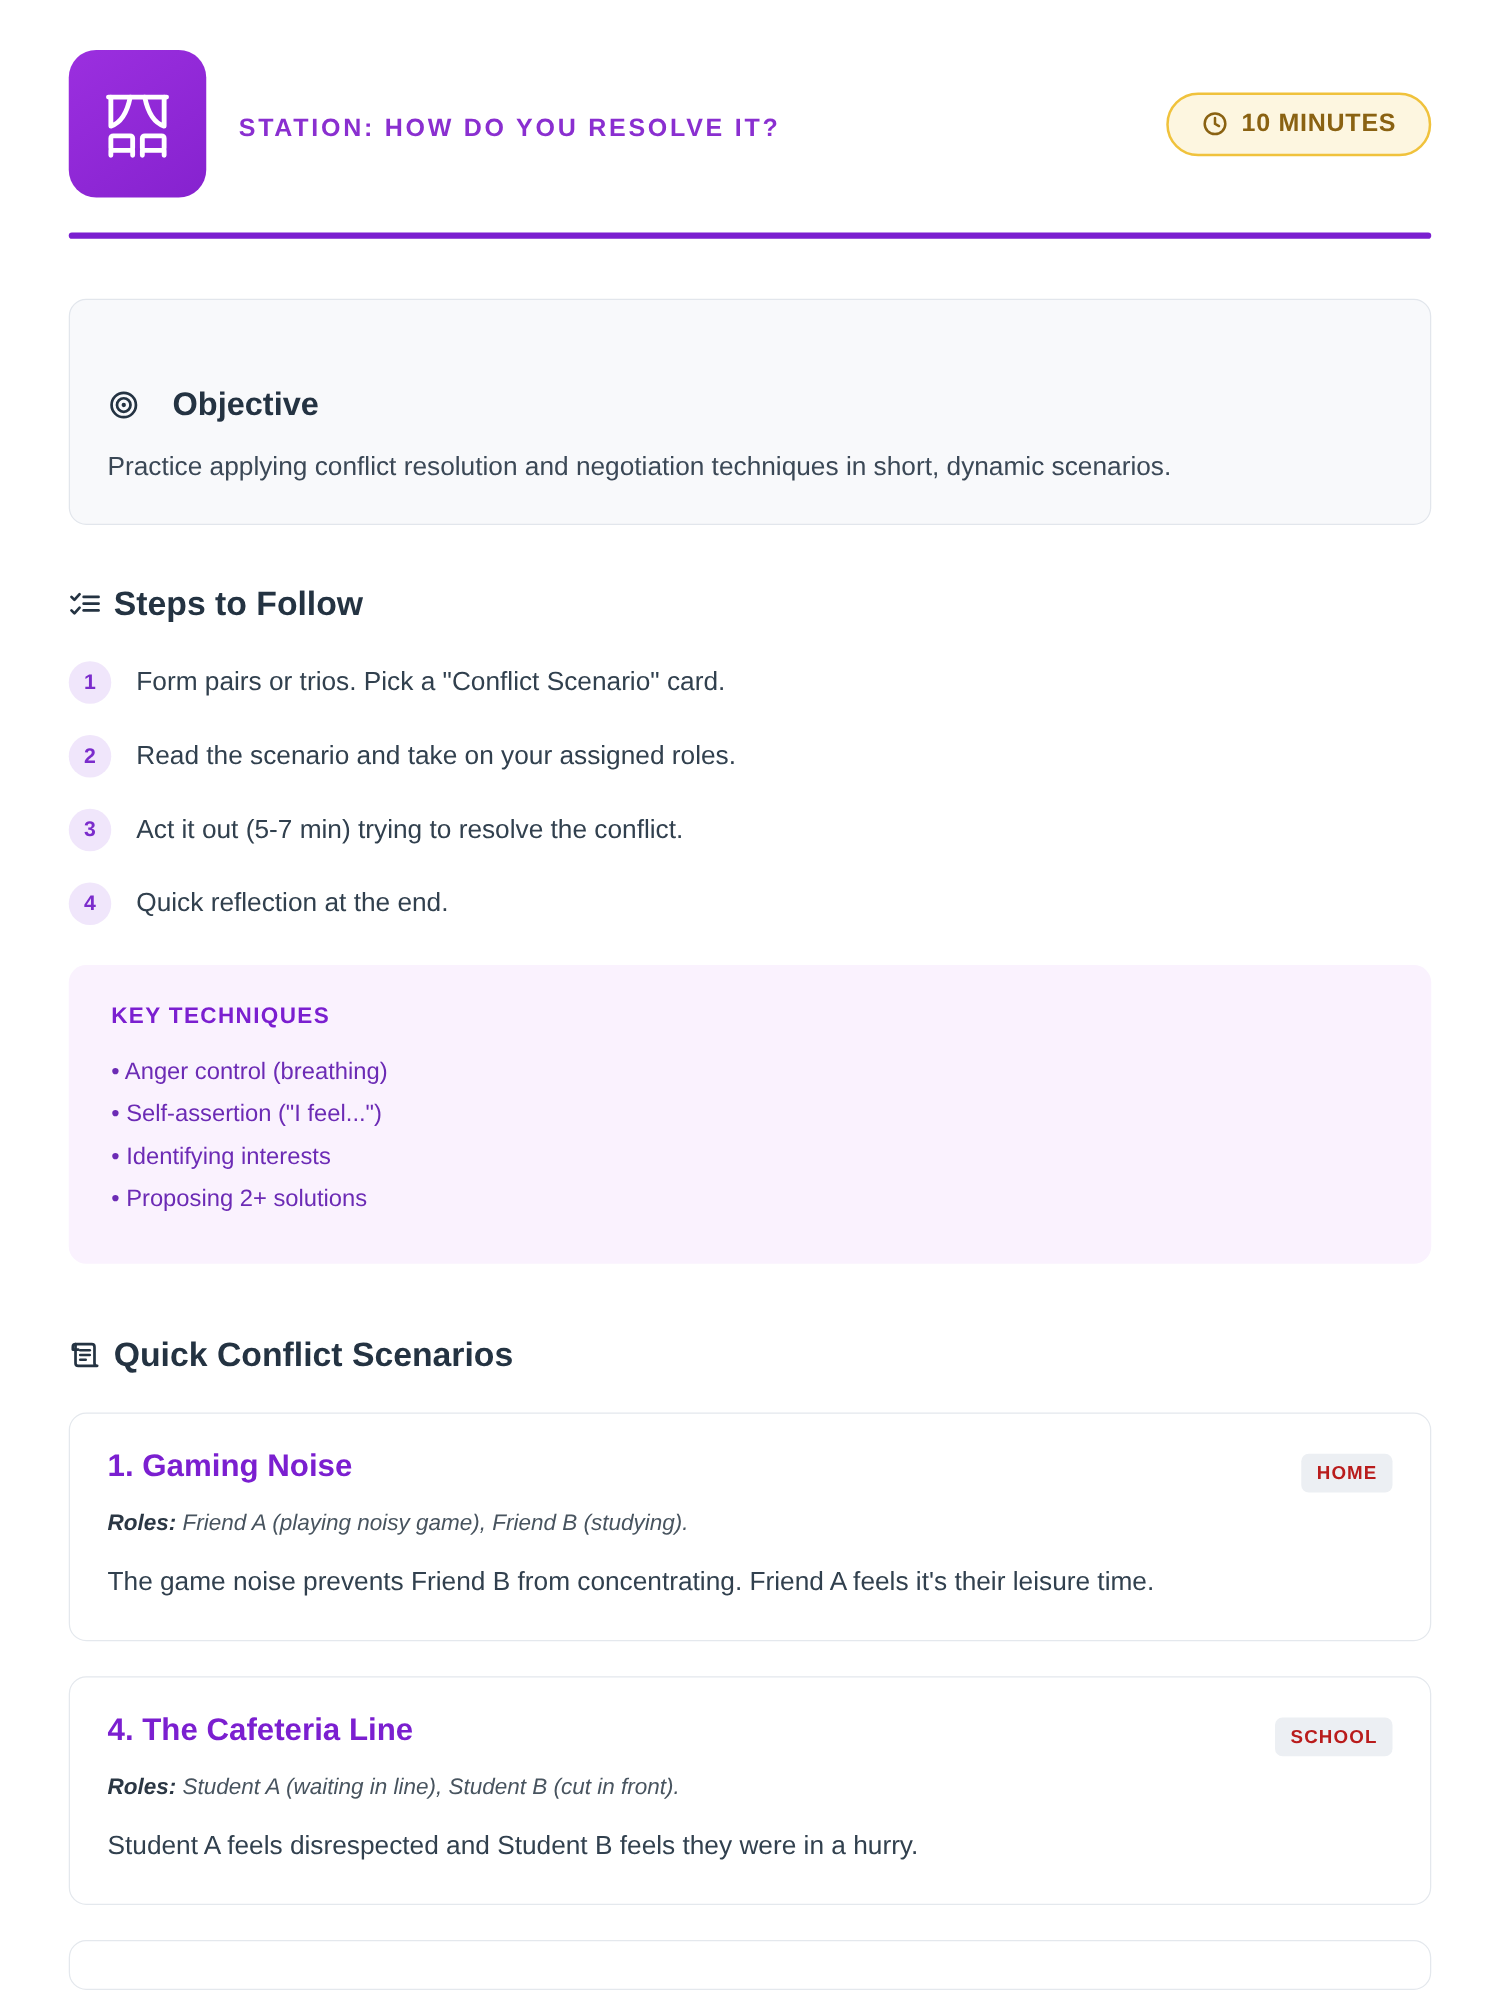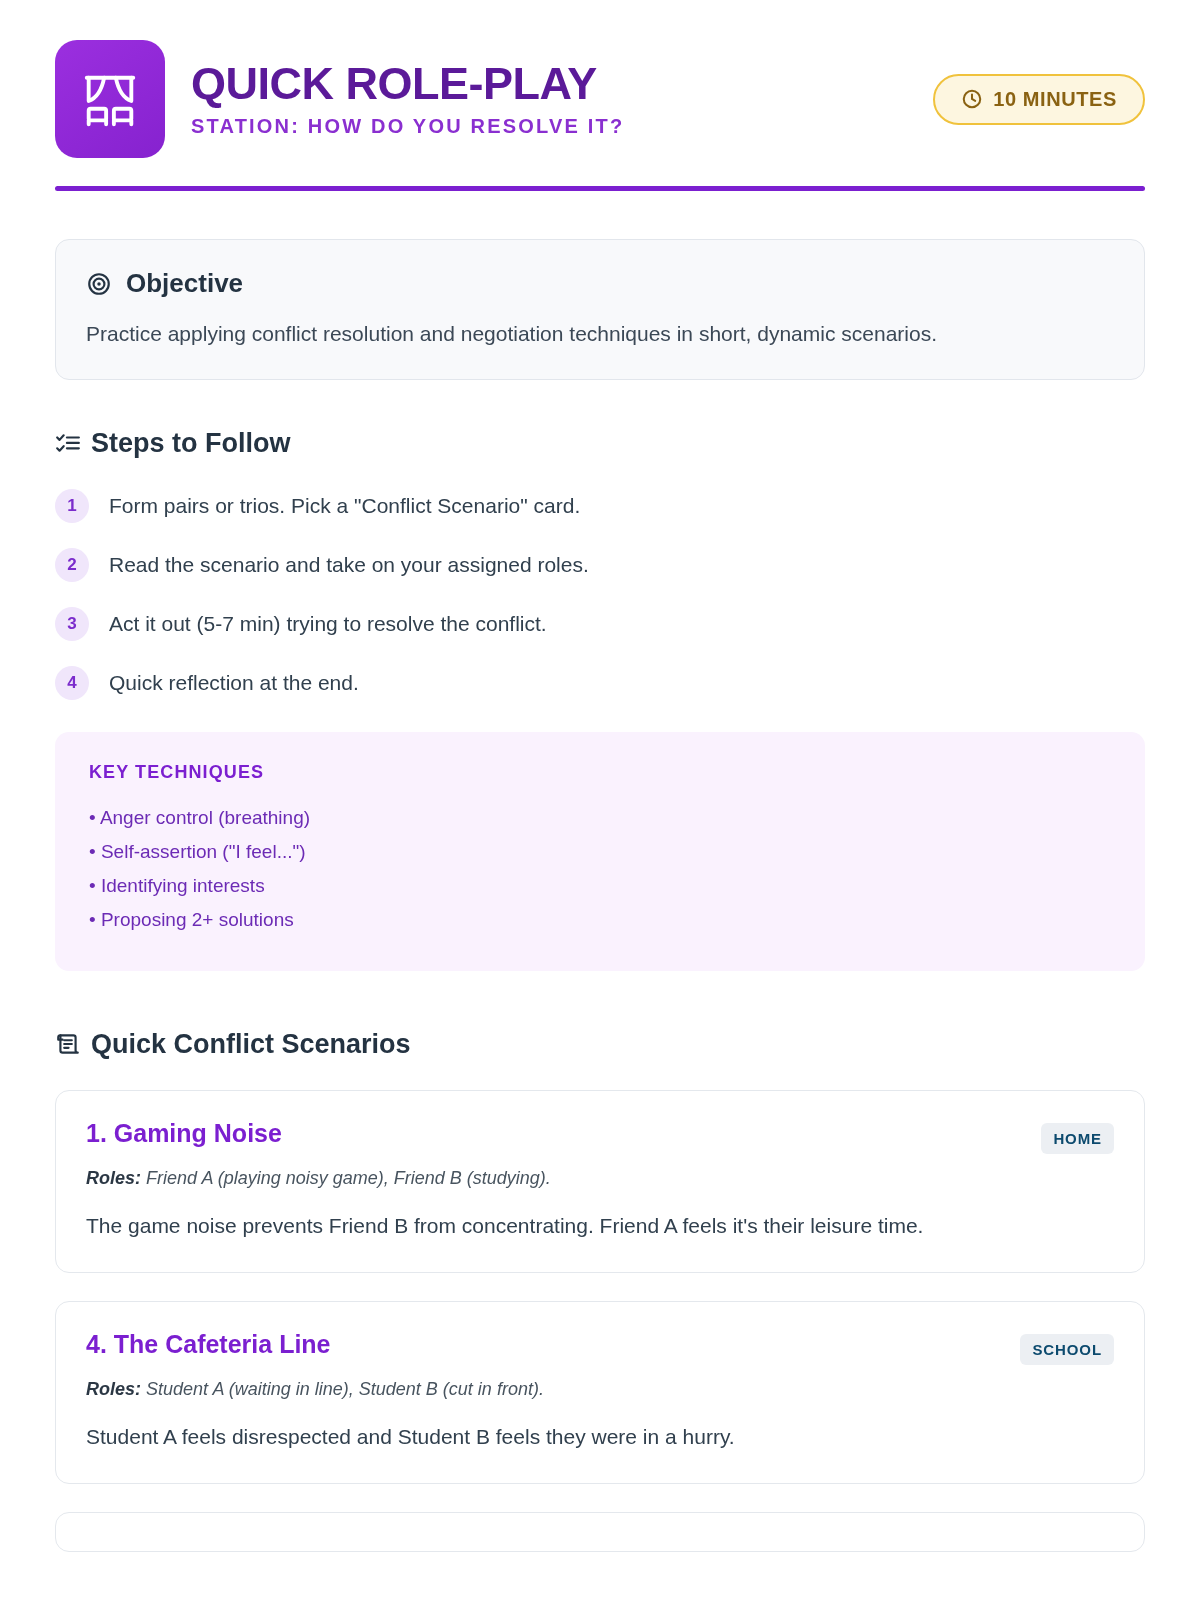--- a/index.html
+++ b/index.html
@@ -74,22 +74,23 @@
   .objective {
     border: 1px solid #e2e6ec;
     background: #f8f9fb;
     border-radius: 14px;
     padding: 28px 30px 30px 30px;
     margin-bottom: 48px;
   }
   .objective-head {
     display: flex;
     align-items: center;
-    gap: 14px;
+    gap: 26px;
     margin-bottom: 20px;
+    margin-top: 40px;
   }
   .objective-title {
     font-size: 26px;
     font-weight: bold;
     color: #243342;
   }
   .objective-text {
     font-size: 21px;
     line-height: 1.45;
     color: #3b4856;
@@ -168,21 +169,21 @@
   }
   .scenario-title {
     font-size: 25px;
     font-weight: bold;
     color: #7b1fd0;
   }
   .tag {
     font-size: 15px;
     font-weight: bold;
     letter-spacing: 0.9px;
-    color: #0c4a6e;
+    color: #b91c1c;
     background: #eceff3;
     border-radius: 6px;
     padding: 7px 12px;
     flex: 0 0 auto;
     margin-top: 4px;
   }
   .roles {
     margin-top: 14px;
     font-size: 18px;
     font-style: italic;
@@ -207,21 +208,20 @@
       <svg width="62" height="62" viewBox="0 0 64 64" fill="none" stroke="#ffffff" stroke-width="4" stroke-linecap="round" stroke-linejoin="round">
         <path d="M10 10 L10 34 Q22 30 26 10"></path>
         <path d="M54 10 L54 34 Q42 30 38 10"></path>
         <path d="M8 10 L56 10"></path>
         <rect x="10" y="42" width="18" height="12" rx="2"></rect>
         <rect x="36" y="42" width="18" height="12" rx="2"></rect>
         <path d="M10 54 L10 58 M28 54 L28 58 M36 54 L36 58 M54 54 L54 58"></path>
       </svg>
     </div>
     <div class="title-block">
-      <div class="main-title">QUICK ROLE-PLAY</div>
       <div class="sub-title">STATION: HOW DO YOU RESOLVE IT?</div>
     </div>
     <div class="time-pill">
       <span class="icon">
         <svg width="22" height="22" viewBox="0 0 24 24" fill="none" stroke="#8a6212" stroke-width="2.2" stroke-linecap="round">
           <circle cx="12" cy="12" r="9"></circle>
           <path d="M12 7 L12 12 L15.5 14"></path>
         </svg>
       </span>
       <span class="t-label">10 MINUTES</span>

